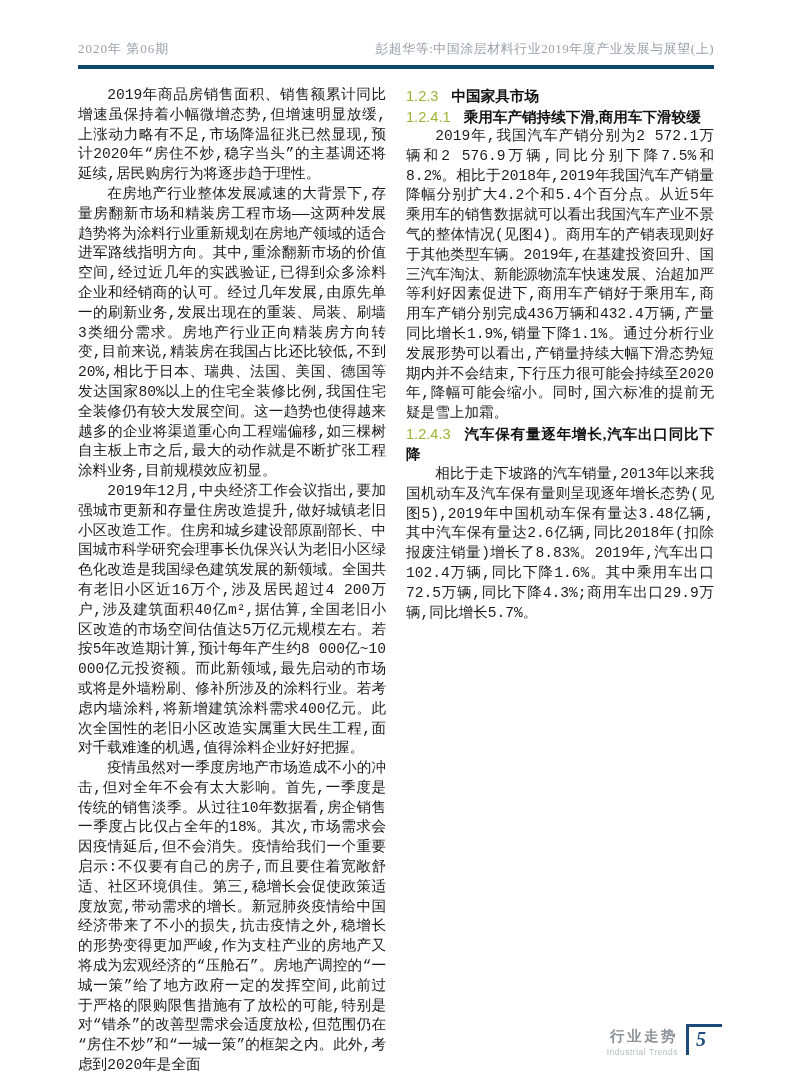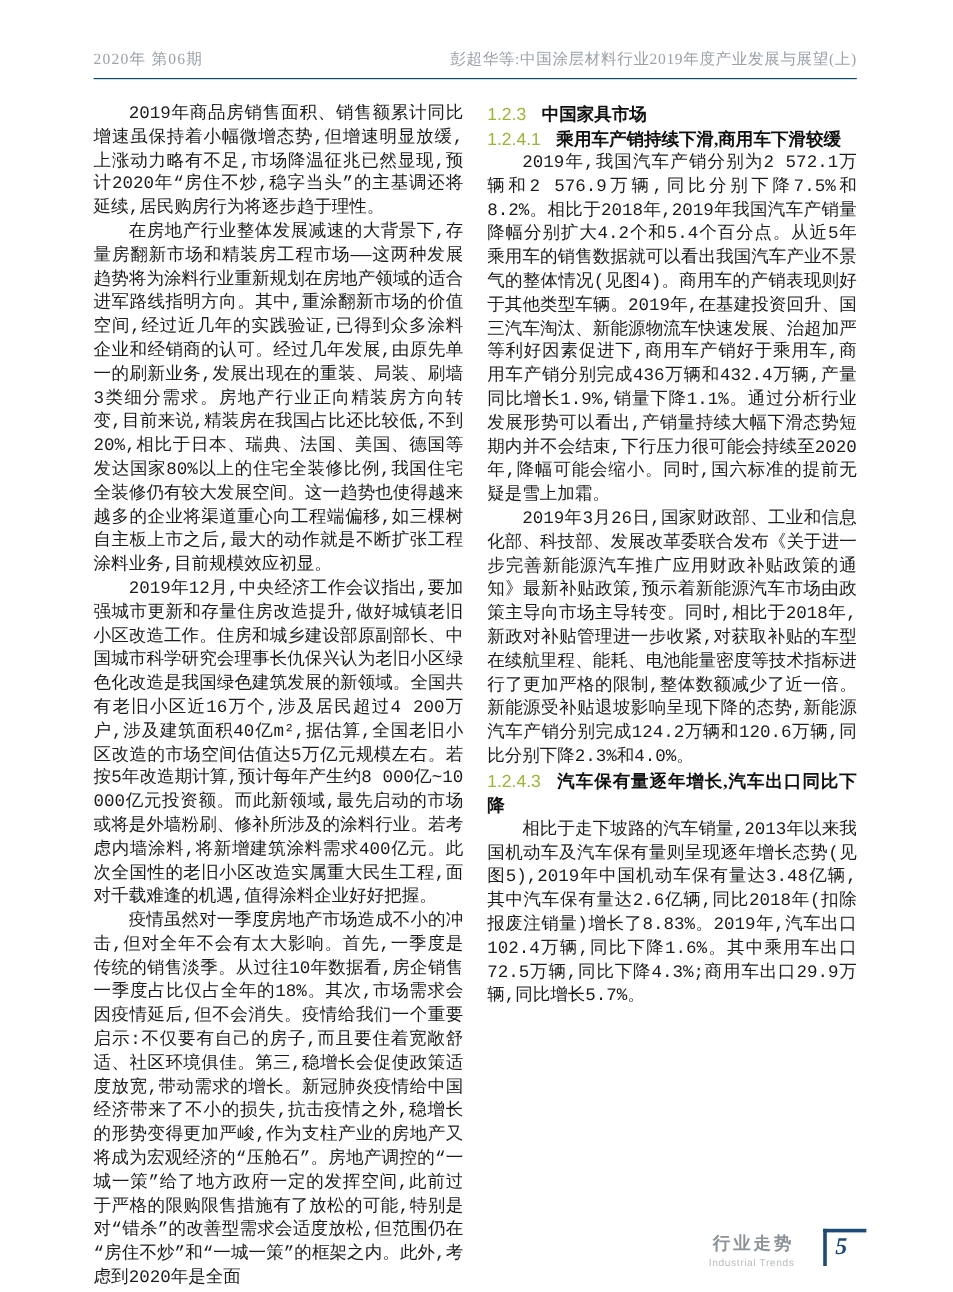--- a/index.html
+++ b/index.html
@@ -5,21 +5,21 @@
   html,body{margin:0;padding:0;}
   body{
     width:794px;height:1077px;position:relative;background:#ffffff;
     font-family:"Liberation Serif","DejaVu Serif",serif;
     color:#1c1c1c;overflow:hidden;
   }
   
   .header{
     position:absolute;top:40px;left:78px;width:636px;
     display:flex;justify-content:space-between;align-items:flex-end;
-    padding-bottom:7px;border-bottom:1px solid #0c4a6e;
+    padding-bottom:7px;border-bottom:4px solid #0c4a6e;
     font-size:13px;color:#99a1aa;letter-spacing:1px;
   }
   .header .running{letter-spacing:0.5px;}
   
   .main{
     position:absolute;top:86px;left:78px;width:636px;
     display:flex;gap:20px;
   }
   .col{
     width:308px;
@@ -28,21 +28,21 @@
   }
   .col p{margin:0;text-indent:2em;font-family:Liberation Mono, monospace;}
   .col p.no-indent{text-indent:0;}
   .h3,.h4{line-height:20.5px;font-weight:bold;color:#111;}
   .hnum{font-weight:normal;margin-right:13px;font-family:Liberation Sans, sans-serif;}
   
   .hnum{color:#9fb335;}
   
   .footer{
     position:absolute;top:1024px;right:72px;
-    display:flex;align-items:flex-start;gap:24px;
+    display:flex;align-items:flex-start;gap:8px;
   }
   .footer-labels{text-align:right;padding-top:3px;}
   .footer-cn{
     display:block;font-size:14.5px;color:#8b9298;letter-spacing:2.5px;
     font-family:"Liberation Sans","DejaVu Sans",sans-serif;font-weight:bold;
   }
   .footer-en{
     display:block;font-size:8.5px;color:#b6bcc1;letter-spacing:0.5px;
     font-family:"Liberation Sans","DejaVu Sans",sans-serif;margin-top:1px;
   }
@@ -78,21 +78,20 @@
     <div class="h3">
       <span class="hnum">1.2.3</span><span class="htitle">中国家具市场</span>
     </div>
 
 
     <div class="h4">
       <span class="hnum">1.2.4.1</span><span class="htitle">乘用车产销持续下滑,商用车下滑较缓</span>
     </div>
     <p>2019年,我国汽车产销分别为2 572.1万辆和2 576.9万辆,同比分别下降7.5%和8.2%。相比于2018年,2019年我国汽车产销量降幅分别扩大4.2个和5.4个百分点。从近5年乘用车的销售数据就可以看出我国汽车产业不景气的整体情况(见图4)。商用车的产销表现则好于其他类型车辆。2019年,在基建投资回升、国三汽车淘汰、新能源物流车快速发展、治超加严等利好因素促进下,商用车产销好于乘用车,商用车产销分别完成436万辆和432.4万辆,产量同比增长1.9%,销量下降1.1%。通过分析行业发展形势可以看出,产销量持续大幅下滑态势短期内并不会结束,下行压力很可能会持续至2020年,降幅可能会缩小。同时,国六标准的提前无疑是雪上加霜。</p>
 
-    <p>2019年3月26日,国家财政部、工业和信息化部、科技部、发展改革委联合发布《关于进一步完善新能源汽车推广应用财政补贴政策的通知》最新补贴政策,预示着新能源汽车市场由政策主导向市场主导转变。同时,相比于2018年,新政对补贴管理进一步收紧,对获取补贴的车型在续航里程、能耗、电池能量密度等技术指标进行了更加严格的限制,整体数额减少了近一倍。新能源受补贴退坡影响呈现下降的态势,新能源汽车产销分别完成124.2万辆和120.6万辆,同比分别下降2.3%和4.0%。</p>
 
     <div class="h4">
       <span class="hnum">1.2.4.3</span><span class="htitle">汽车保有量逐年增长,汽车出口同比下降</span>
     </div>
     <p>相比于走下坡路的汽车销量,2013年以来我国机动车及汽车保有量则呈现逐年增长态势(见图5),2019年中国机动车保有量达3.48亿辆,其中汽车保有量达2.6亿辆,同比2018年(扣除报废注销量)增长了8.83%。2019年,汽车出口102.4万辆,同比下降1.6%。其中乘用车出口72.5万辆,同比下降4.3%;商用车出口29.9万辆,同比增长5.7%。</p>
   </div>
 
 </div>
 
 <div class="footer">

